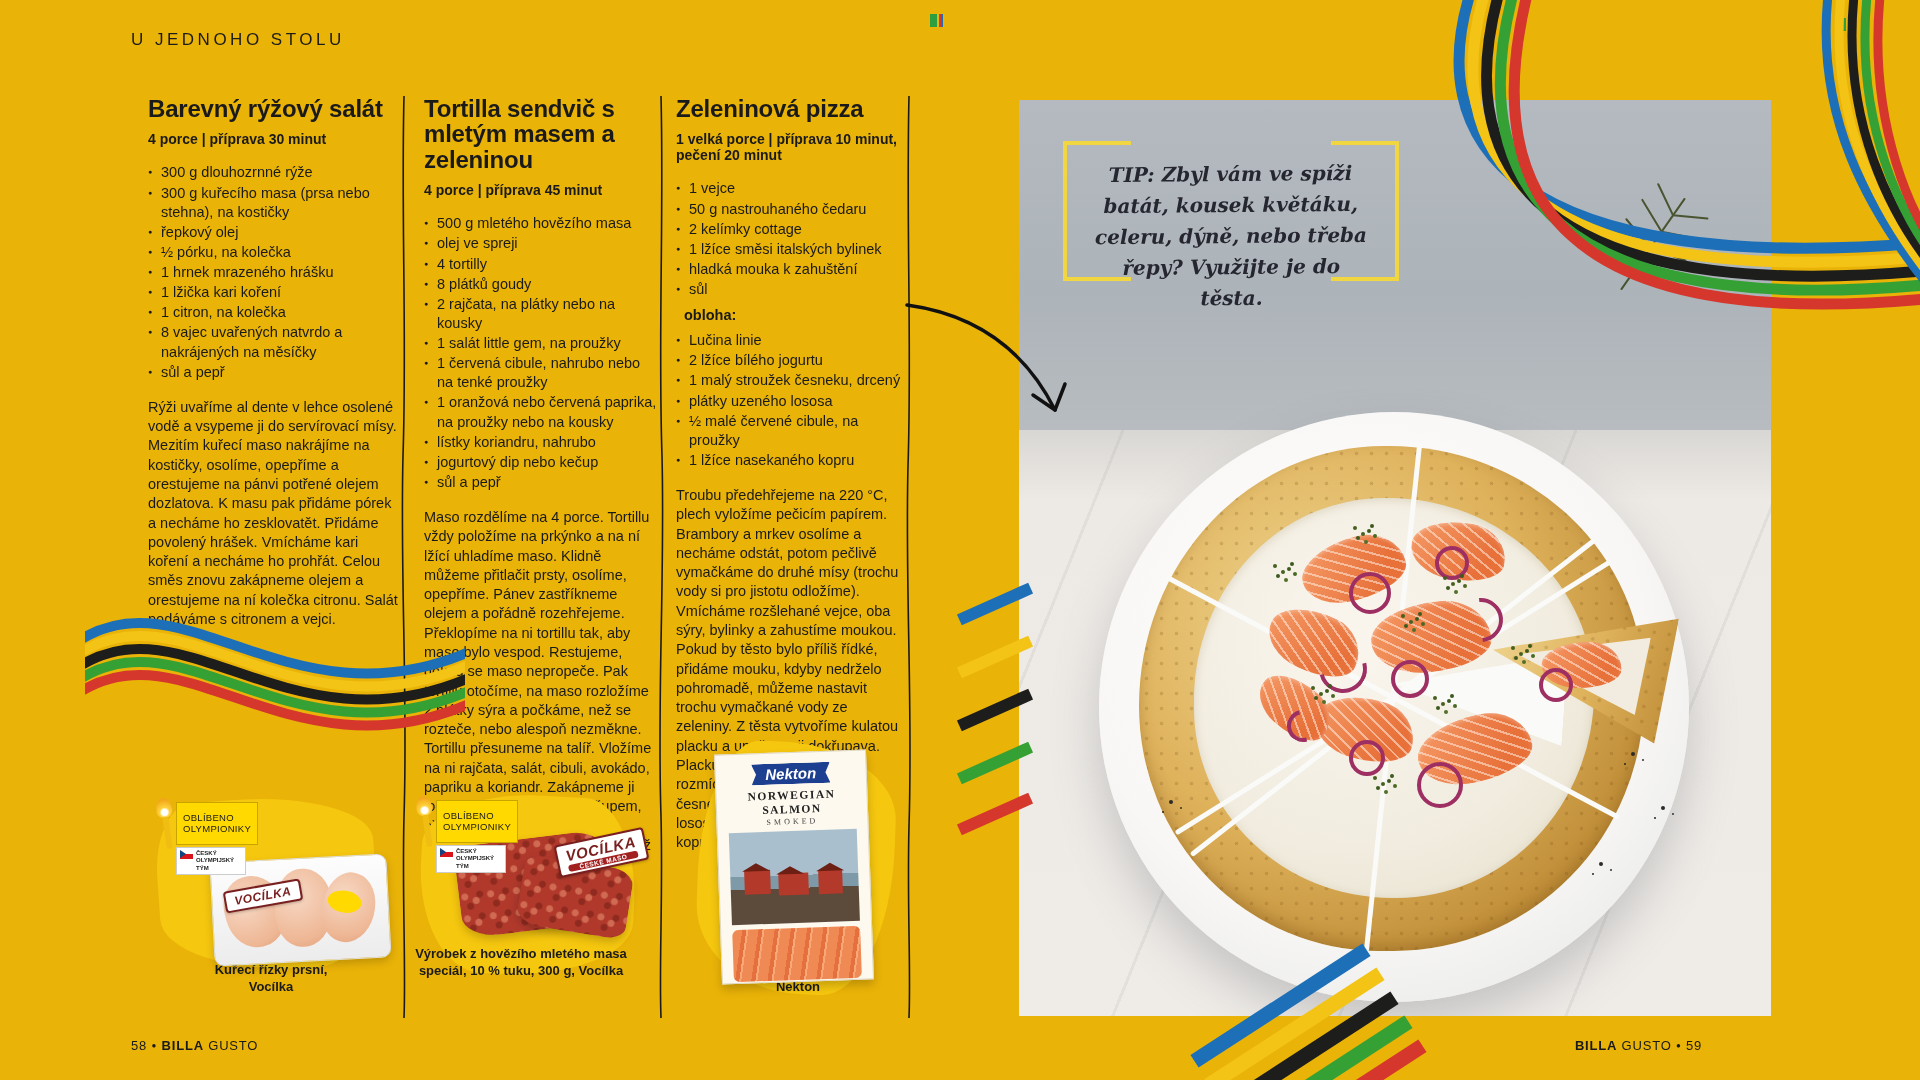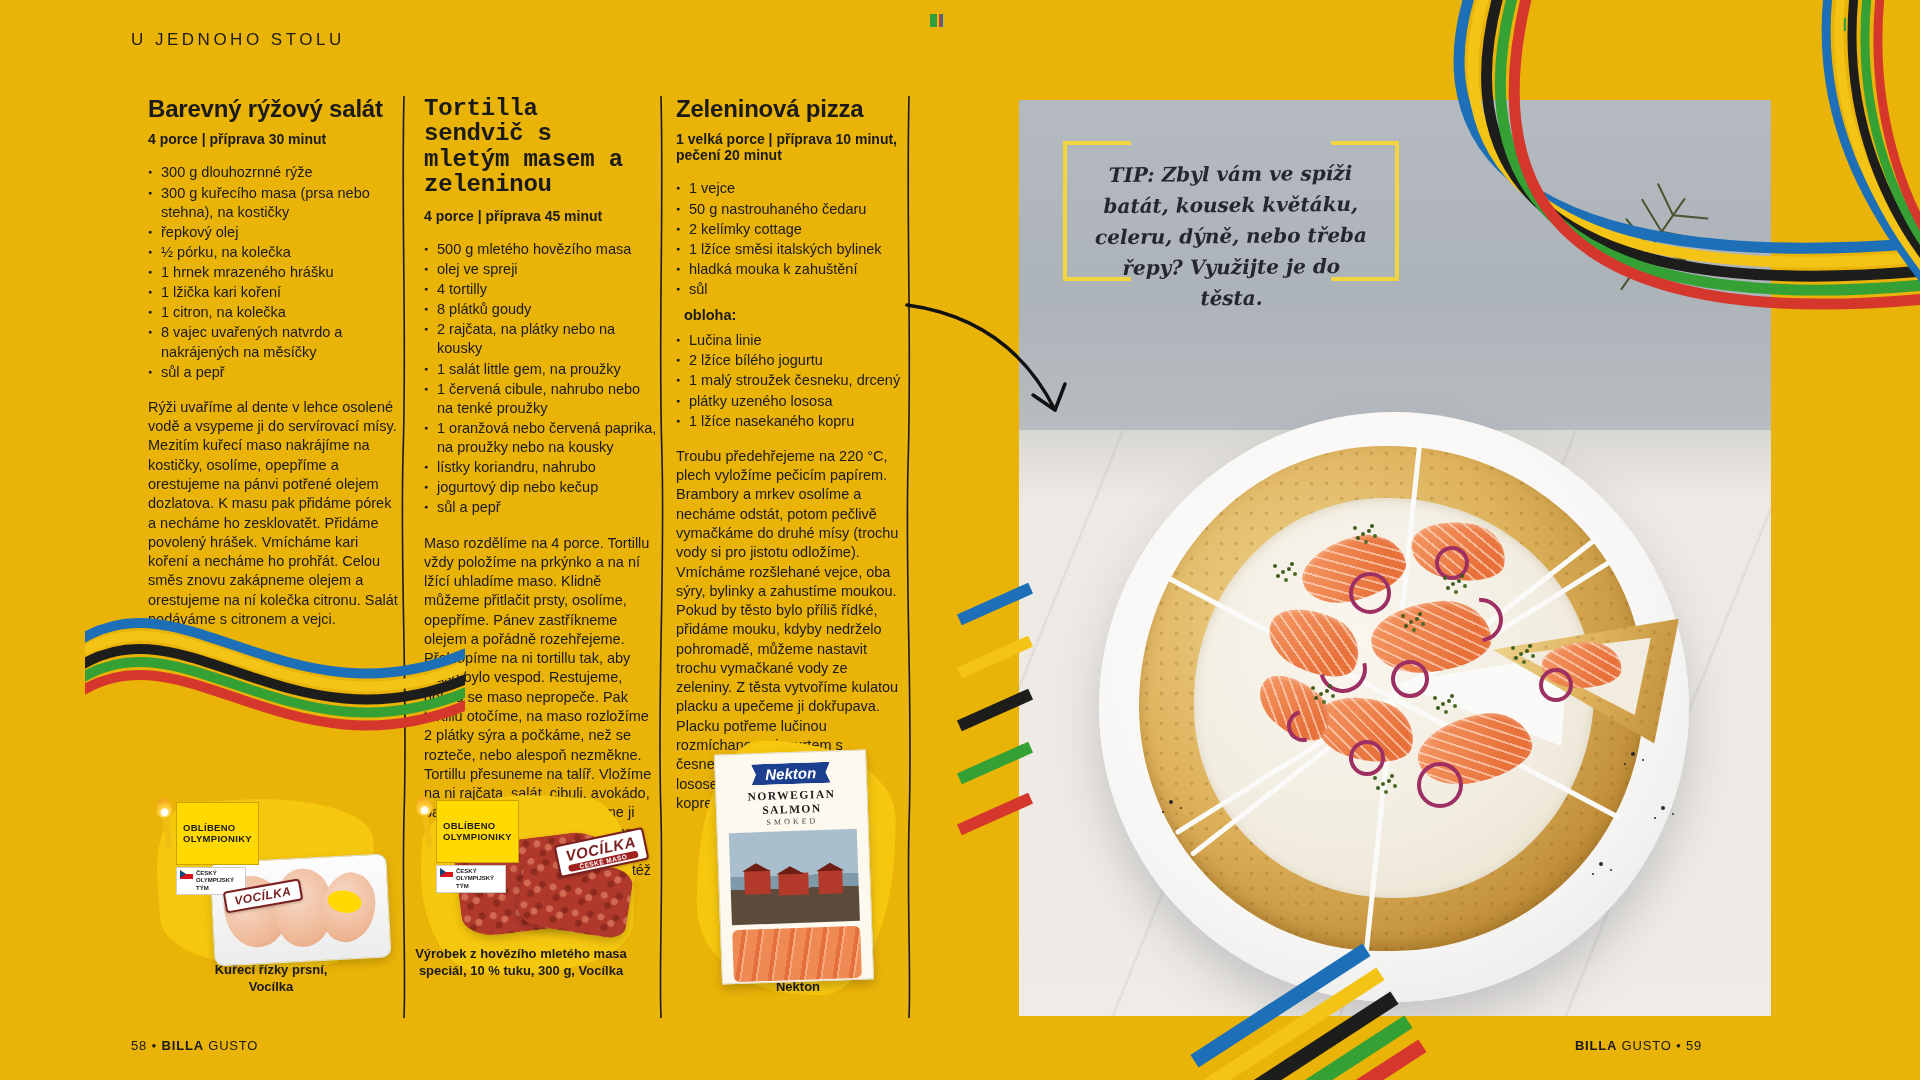--- a/index.html
+++ b/index.html
@@ -25,22 +25,22 @@
 
   
   .splash{position:absolute;background:#f6c70f;}
   .cap{position:absolute;font-size:13px;font-weight:bold;text-align:center;line-height:1.3;}
 
   .oly{position:absolute;width:120px;z-index:6;}
   .torch{position:absolute;left:-16px;top:-4px;width:16px;height:20px;transform:rotate(-8deg);
     background:radial-gradient(circle at 50% 72%,#fff 0 3px,#ffd23a 5px,#f2a71b 75%);
     border-radius:50% 50% 50% 50%/65% 65% 35% 35%;}
   .torch::after{content:"";position:absolute;left:5px;top:19px;width:6px;height:32px;background:#f0be12;border-radius:2px;}
-  .oly-lbl{margin-left:4px;background:#ffd900;border:1px solid #c7a400;padding:19px 6px;display:inline-block;
-    font-size:9.5px;font-weight:700;line-height:1.2;letter-spacing:.3px;}
+  .oly-lbl{margin-left:4px;background:#ffd900;border:1px solid #c7a400;padding:9px 6px;display:inline-block;
+    font-size:9.5px;font-weight:400;line-height:1.2;letter-spacing:.3px;}
   .oly-sub{margin:2px 0 0 4px;width:62px;background:#fff;border:1px solid #ccc;padding:2px 3px;display:flex;gap:3px;align-items:flex-start;}
   .flag{width:13px;height:9px;flex:0 0 13px;background:linear-gradient(180deg,#fff 50%,#d7141a 50%);position:relative;}
   .flag::before{content:"";position:absolute;left:0;top:0;border-left:6px solid #11457e;border-top:4.5px solid transparent;border-bottom:4.5px solid transparent;}
   .team{font-size:6px;font-weight:700;line-height:1.25;}
 
   .voc{position:absolute;background:#fff;border:2px solid #7a1f1f;border-radius:4px;color:#7a1f1f;
     font-weight:800;font-style:italic;letter-spacing:.5px;padding:2px 8px;box-shadow:0 1px 3px rgba(0,0,0,.25);z-index:7;}
   .voc .sub{display:block;font-style:normal;font-size:6.5px;text-align:center;background:#a32020;color:#fff;border-radius:3px;margin-top:1px;padding:0 2px;}
 
   .tray{position:absolute;width:175px;height:102px;background:linear-gradient(#fdfdfd,#ececec);
@@ -151,21 +151,21 @@
       <li>1 hrnek mrazeného hrášku</li>
       <li>1 lžička kari koření</li>
       <li>1 citron, na kolečka</li>
       <li>8 vajec uvařených natvrdo a nakrájených na měsíčky</li>
       <li>sůl a pepř</li>
     </ul>
     <p class="r-body">Rýži uvaříme al dente v lehce osolené vodě a vsypeme ji do servírovací mísy. Mezitím kuřecí maso nakrájíme na kostičky, osolíme, opepříme a orestujeme na pánvi potřené olejem dozlatova. K masu pak přidáme pórek a necháme ho zesklovatět. Přidáme povolený hrášek. Vmícháme kari koření a necháme ho prohřát. Celou směs znovu zakápneme olejem a orestujeme na ní kolečka citronu. Salát podáváme s citronem a vejci.</p>
   </div>
 
   <div class="r-col" style="left:424px;width:234px;">
-    <h2 class="r-title" style="max-width:206px;font-family:Liberation Mono, monospace;">Tortilla sendvič s mletým masem a zeleninou</h2>
+    <h2 class="r-title" style="max-width:206px;">Tortilla sendvič s mletým masem a zeleninou</h2>
     <p class="r-meta">4 porce | příprava 45 minut</p>
     <ul class="ing">
       <li>500 g mletého hovězího masa</li>
       <li>olej ve spreji</li>
       <li>4 tortilly</li>
       <li>8 plátků goudy</li>
       <li>2 rajčata, na plátky nebo na kousky</li>
       <li>1 salát little gem, na proužky</li>
       <li>1 červená cibule, nahrubo nebo na tenké proužky</li>
       <li>1 oranžová nebo červená paprika, na proužky nebo na kousky</li>
@@ -186,20 +186,21 @@
       <li>1 lžíce směsi italských bylinek</li>
       <li>hladká mouka k zahuštění</li>
       <li>sůl</li>
     </ul>
     <p class="obloha">obloha:</p>
     <ul class="ing">
       <li>Lučina linie</li>
       <li>2 lžíce bílého jogurtu</li>
       <li>1 malý stroužek česneku, drcený</li>
       <li>plátky uzeného lososa</li>
+      <li>½ malé červené cibule, na proužky</li>
       <li>1 lžíce nasekaného kopru</li>
     </ul>
     <p class="r-body">Troubu předehřejeme na 220 °C, plech vyložíme pečicím papírem. Brambory a mrkev osolíme a necháme odstát, potom pečlivě vymačkáme do druhé mísy (trochu vody si pro jistotu odložíme). Vmícháme rozšlehané vejce, oba sýry, bylinky a zahustíme moukou. Pokud by těsto bylo příliš řídké, přidáme mouku, kdyby nedrželo pohromadě, můžeme nastavit trochu vymačkané vody ze zeleniny. Z těsta vytvoříme kulatou placku a upečeme ji dokřupava. Placku potřeme lučinou rozmíchanou s jogurtem s česnekem. Pizzu obložíme lososem, cibulí a ozdobíme koprem.</p>
   </div>
 
   <svg style="position:absolute;left:85px;top:592px;z-index:3;" width="380" height="180" viewBox="0 0 380 180">
     <path d="M -15 55 C 95 -30, 205 145, 395 55" stroke="#1d70b8" stroke-width="10" fill="none"></path>
     <path d="M -15 68 C 95 -17, 205 158, 395 68" stroke="#f3c316" stroke-width="10" fill="none"></path>
     <path d="M -15 81 C 95 -4, 205 171, 395 81" stroke="#1d1d1b" stroke-width="10" fill="none"></path>
     <path d="M -15 94 C 95 9, 205 184, 395 94" stroke="#35a135" stroke-width="10" fill="none"></path>

